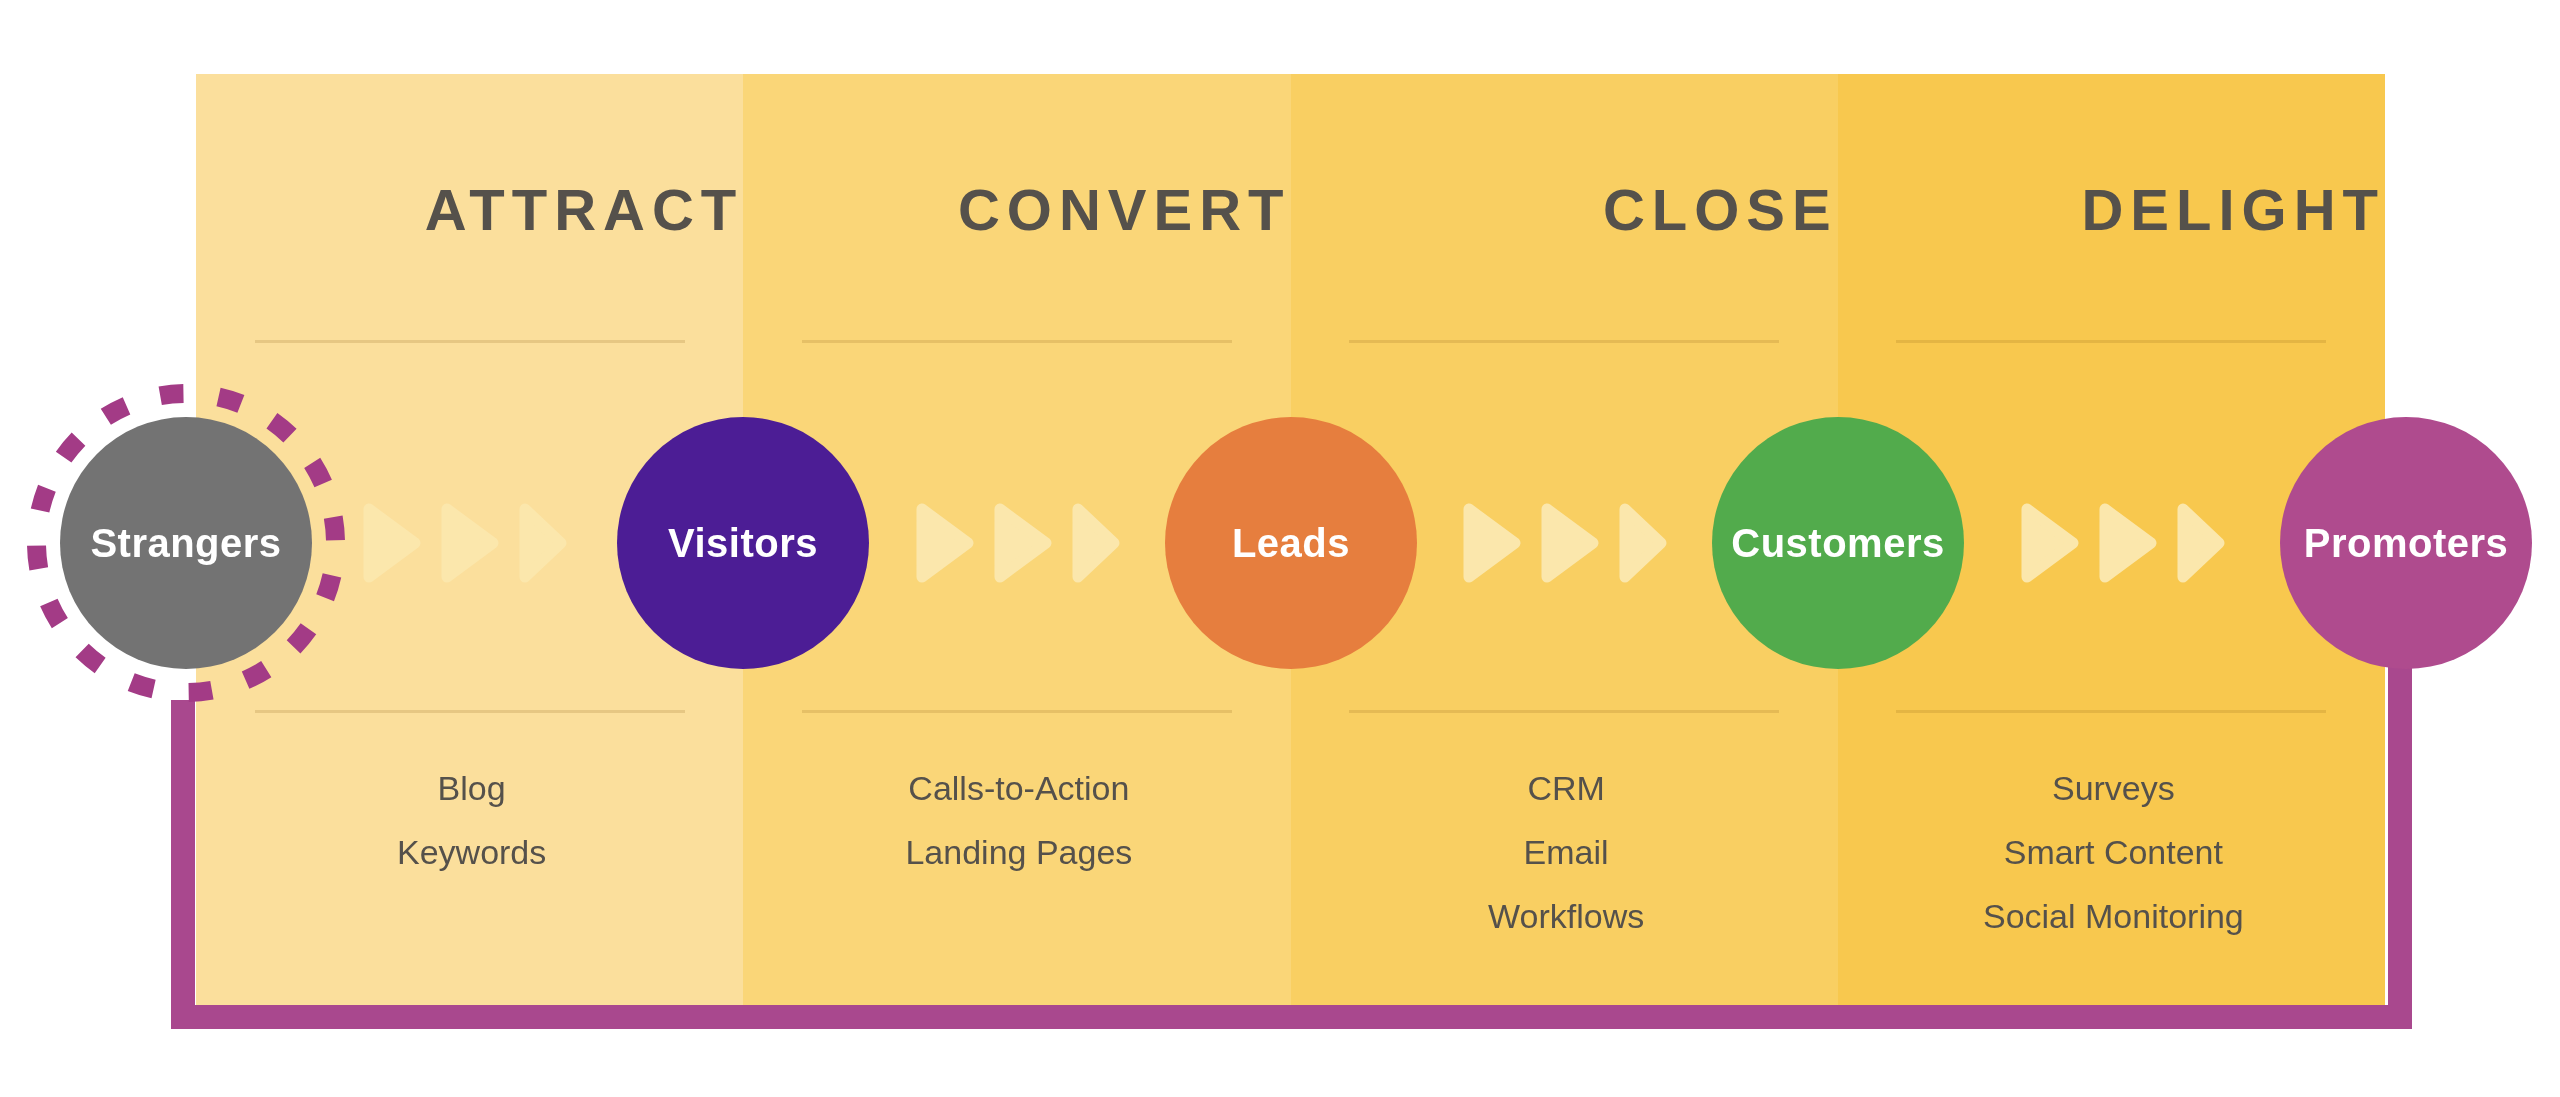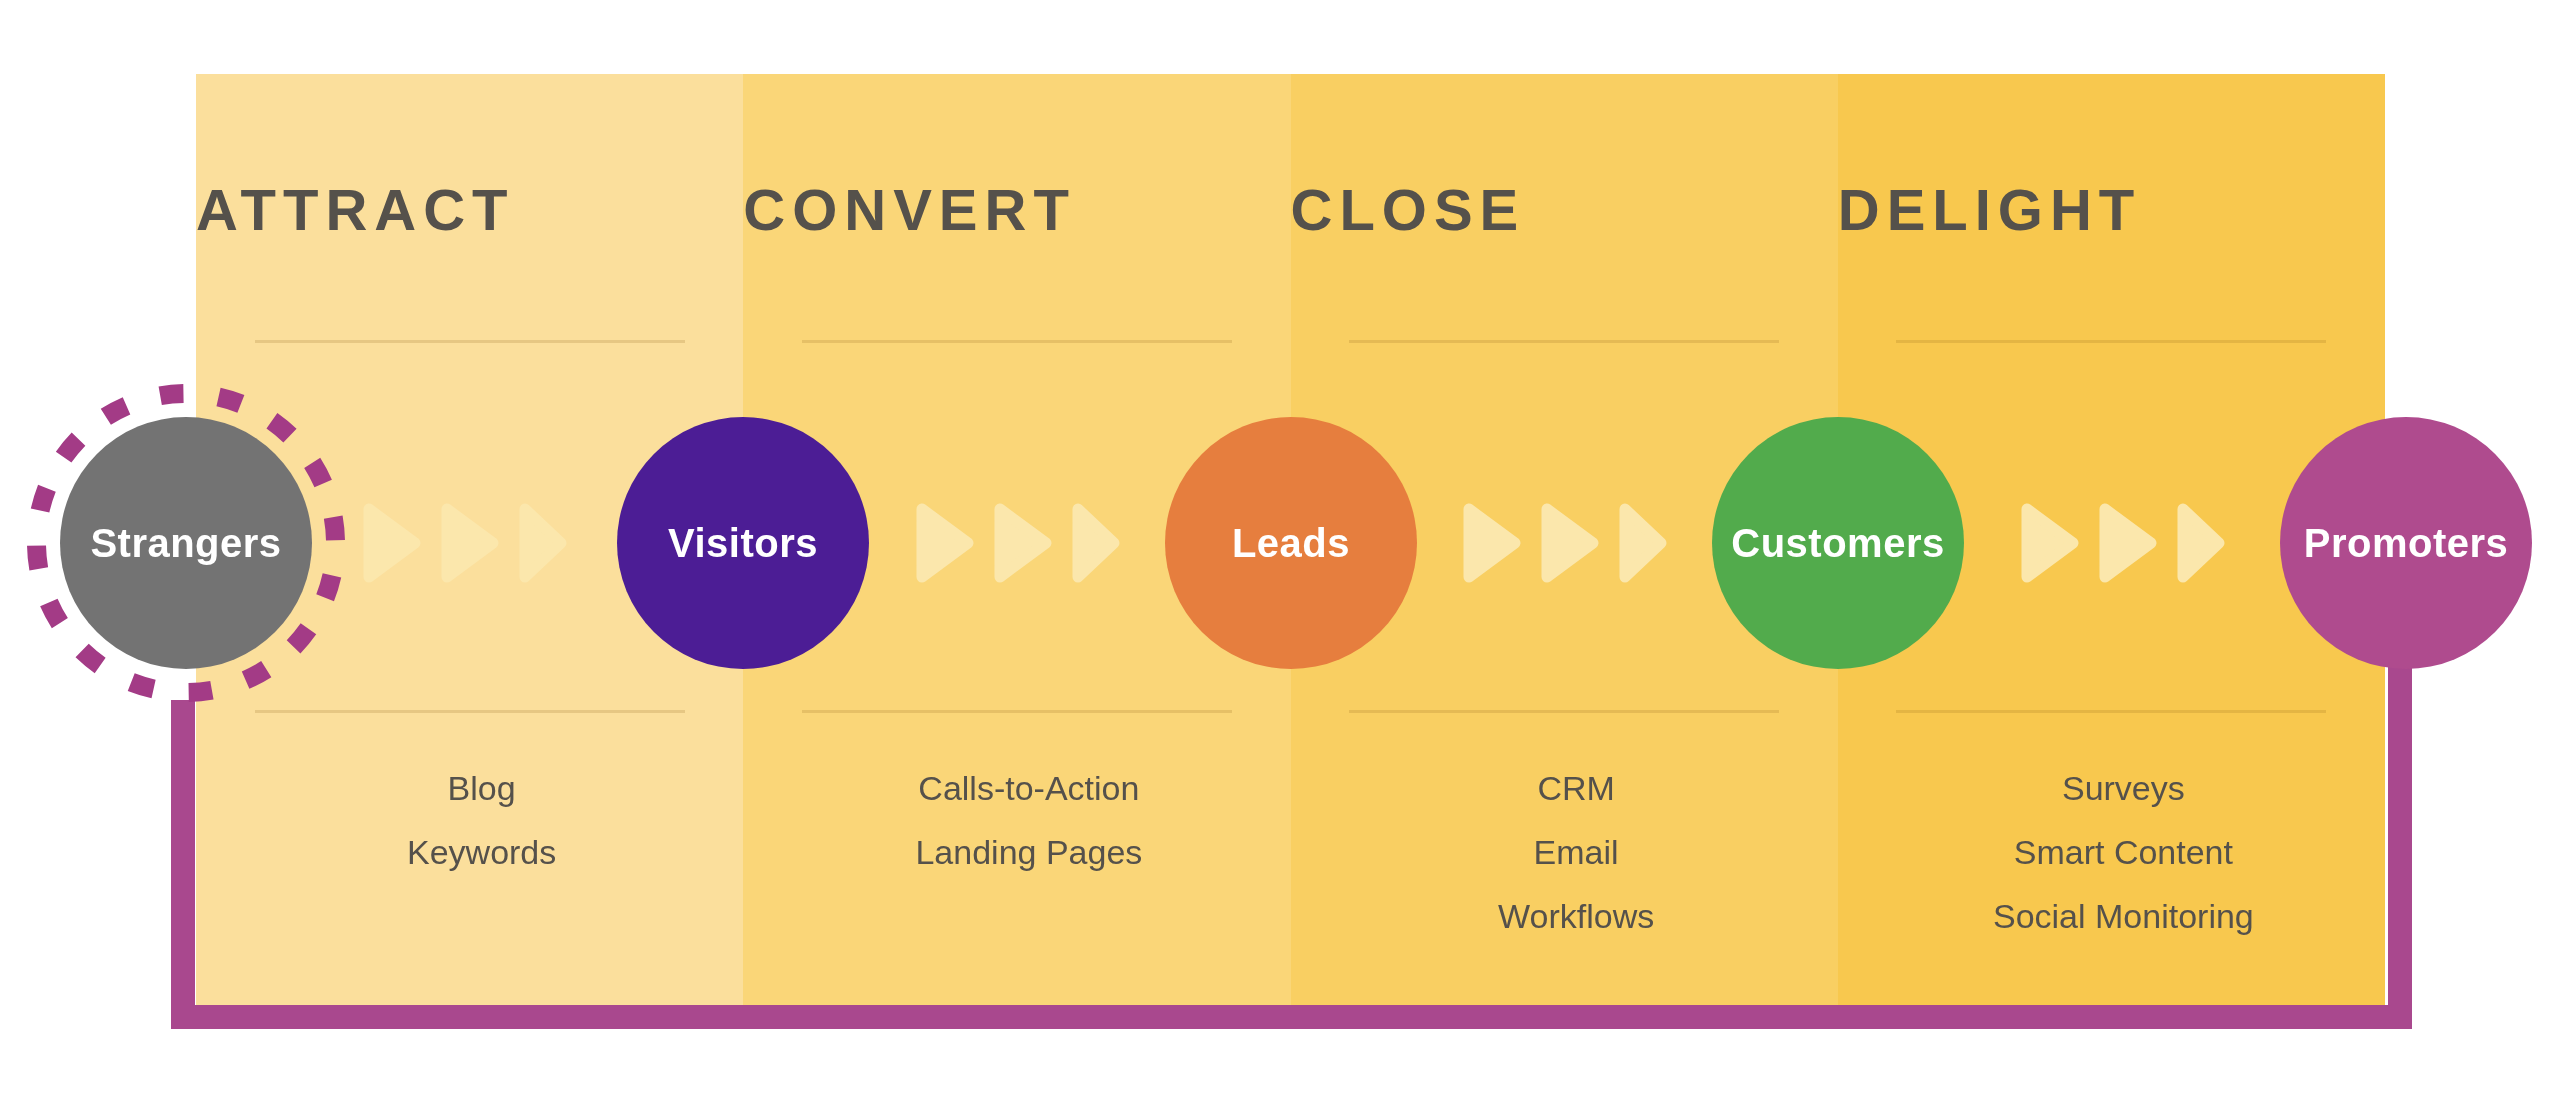--- a/index.html
+++ b/index.html
@@ -14,28 +14,28 @@
 
   
   .panels{position:absolute;left:196px;top:74px;width:2189px;height:931px;display:flex;z-index:2;}
   .panel{position:relative;flex:1 1 0;height:100%;}
   .panel.p1{background:#FBDF9C;}
   .panel.p2{background:#FAD678;}
   .panel.p3{background:#F9CF62;}
   .panel.p4{background:#F8C84E;}
 
   .stage-title{position:absolute;top:104px;left:0;width:100%;margin:0;
-    text-align:left;font-size:58px;line-height:64px;font-weight:bold;
+    text-align:right;font-size:58px;line-height:64px;font-weight:bold;
     letter-spacing:7px;color:#55514B;}
   .divider{position:absolute;left:50%;margin-left:-215px;width:430px;height:3px;
     background:rgba(136,95,20,0.18);}
   .divider.d-top{top:266px;}
   .divider.d-bottom{top:636px;}
 
-  .tools{position:absolute;top:682px;left:12px;width:100%;margin:0;padding:0;
+  .tools{position:absolute;top:682px;left:2px;width:100%;margin:0;padding:0;
     list-style:none;text-align:center;}
   .tools li{font-size:34px;line-height:64px;color:#55514B;}
 
   
   .arrow-group{position:absolute;top:499px;z-index:3;}
   .ag1{left:361px;} .ag2{left:914px;} .ag3{left:1461px;} .ag4{left:2019px;}
 
   
   .circle{position:absolute;top:417px;width:252px;height:252px;border-radius:50%;
     display:flex;align-items:center;justify-content:center;z-index:5;}

